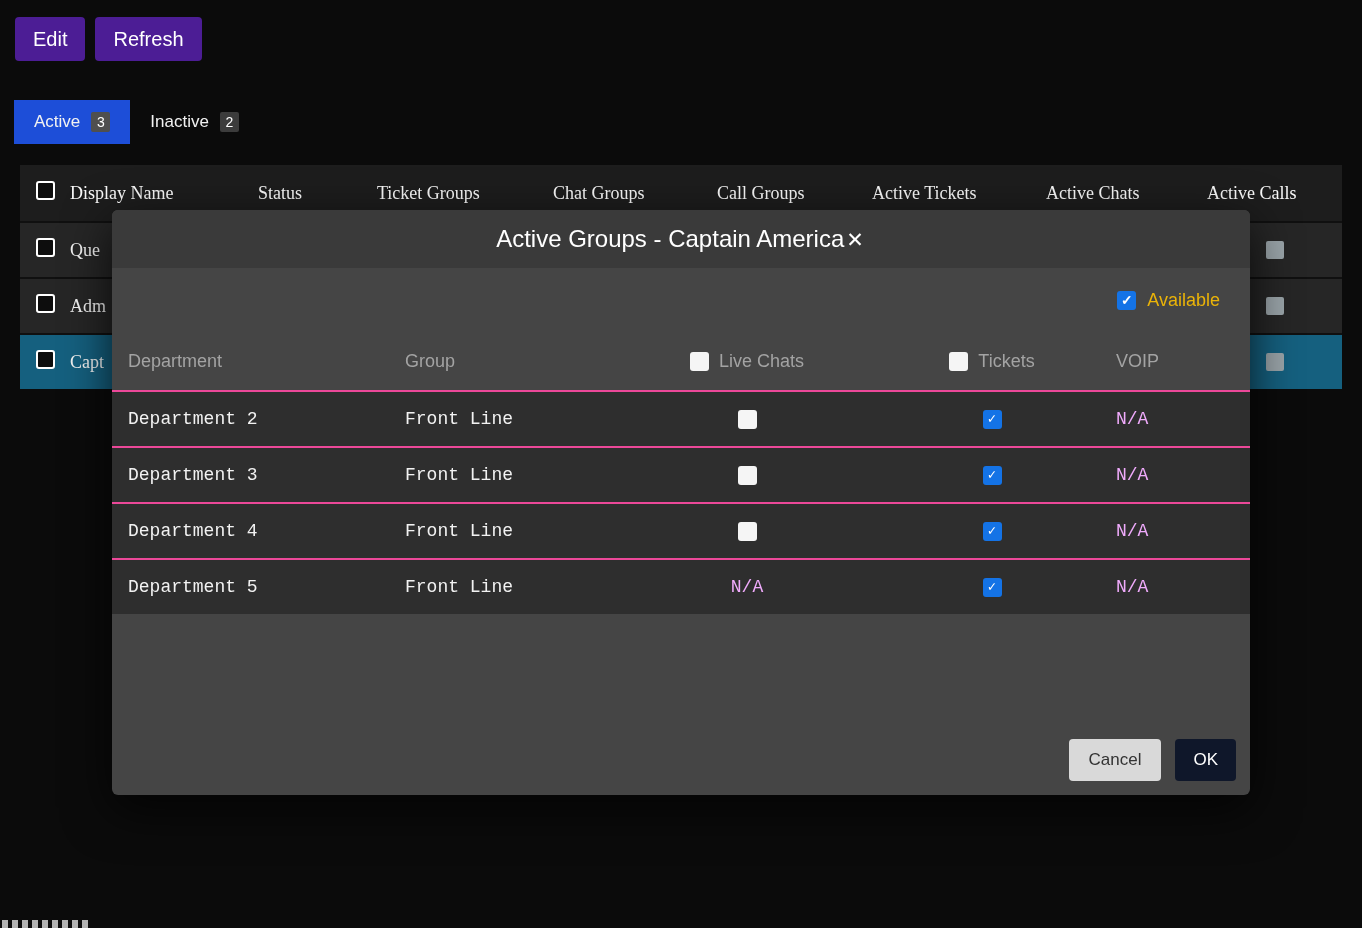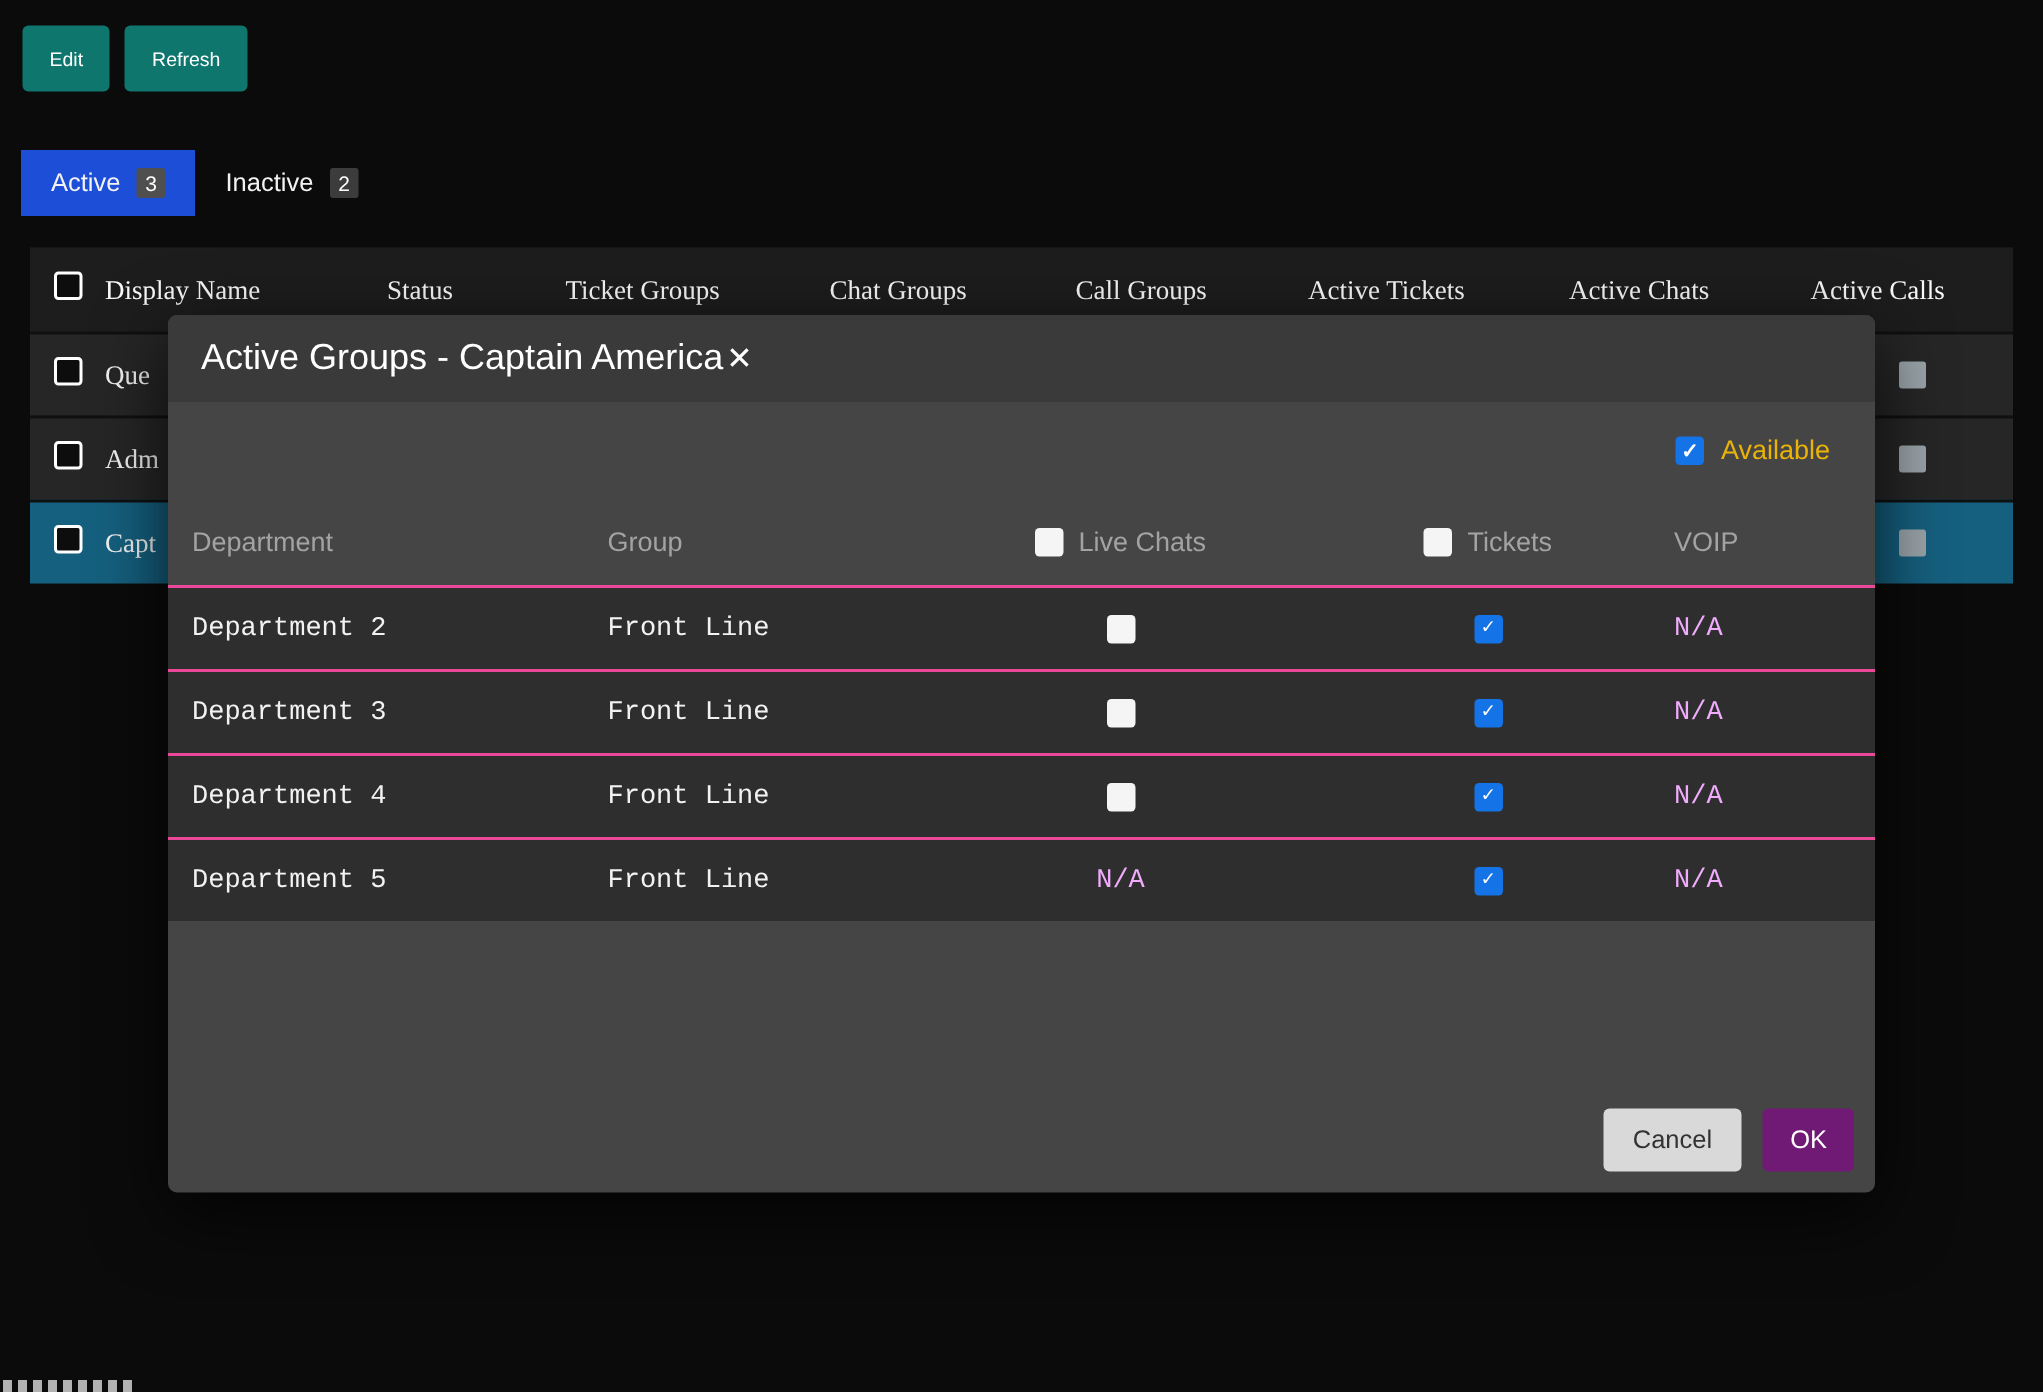--- a/index.html
+++ b/index.html
@@ -9,22 +9,22 @@
     font-family: "Liberation Sans", sans-serif;
     color: #f2f2f2;
     overflow: hidden;
   }
   .page { position: relative; width: 1362px; height: 928px; }
 
   
   .toolbar { position: absolute; top: 17px; left: 15px; display: flex; gap: 10px; }
   .btn {
     height: 44px; padding: 0 18px; border: none; border-radius: 4px;
-    font-family: "Liberation Sans", sans-serif; font-size: 13px; color: #ffffff;
-    background: #0f766e; cursor: pointer;
+    font-family: "Liberation Sans", sans-serif; font-size: 20px; color: #ffffff;
+    background: #4c1d95; cursor: pointer;
   }
 
   
   .tabs { position: absolute; top: 100px; left: 14px; display: flex; }
   .tab {
     height: 44px; padding: 0 20px; display: flex; align-items: center; gap: 11px;
     font-size: 17px; color: #f2f2f2; cursor: pointer;
   }
   .tab.active { background: #1d4ed8; }
   .badge {
@@ -61,21 +61,21 @@
   .square-indicator { width: 18px; height: 18px; border-radius: 2px; background: #9aa4a9; cursor: pointer; }
 
   
   .modal {
     position: absolute; left: 112px; top: 210px; width: 1138px; height: 585px;
     background: #454545; border-radius: 6px; overflow: hidden;
     box-shadow: 0 14px 48px rgba(0,0,0,0.75);
   }
   .modal-header {
     height: 58px; background: #3a3a3a; display: flex; align-items: center;
-    justify-content: flex-start; padding: 0 22px;
+    justify-content: center; padding: 0 22px;
   }
   .modal-title { font-size: 24px; color: #ffffff; }
   .modal-close {
     background: none; border: none; color: #ffffff; font-size: 21px;
     cursor: pointer; line-height: 1; padding: 2px;
     font-family: "Liberation Sans", sans-serif;
   }
   .available-row {
     height: 64px; display: flex; align-items: center; justify-content: flex-end;
     gap: 11px; padding-right: 30px; font-size: 18px; color: #eab308;
@@ -94,21 +94,21 @@
   .na-text { color: #f0abfc; }
 
   .modal-footer { position: absolute; right: 14px; bottom: 14px; display: flex; gap: 14px; }
   .btn-cancel {
     height: 42px; padding: 0 20px; border: none; border-radius: 4px;
     background: #d9d9d9; color: #333333; font-size: 17px; cursor: pointer;
     font-family: "Liberation Sans", sans-serif;
   }
   .btn-ok {
     height: 42px; padding: 0 18px; border: none; border-radius: 4px;
-    background: #701a75; color: #ffffff; font-size: 17px; cursor: pointer;
+    background: #0f172a; color: #ffffff; font-size: 17px; cursor: pointer;
     font-family: "Liberation Sans", sans-serif;
   }
 
   
   .artifact {
     position: absolute; left: 2px; bottom: 0; width: 86px; height: 8px; opacity: 0.85;
     background: repeating-linear-gradient(90deg, #cfcfcf 0 6px, transparent 6px 10px);
   }
 </style>
 </head>

